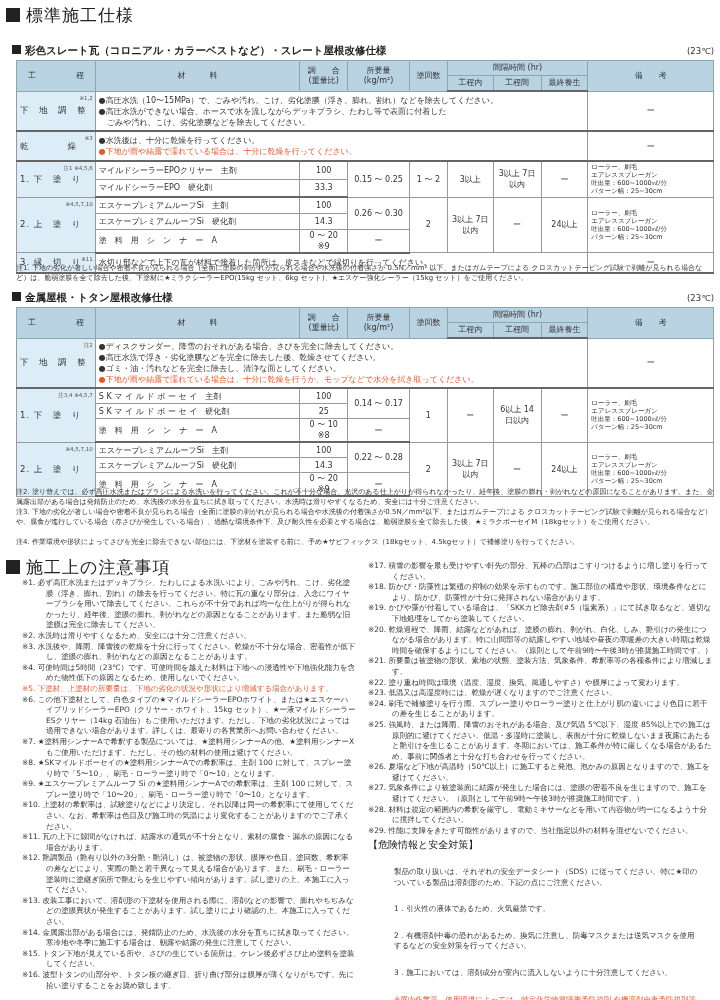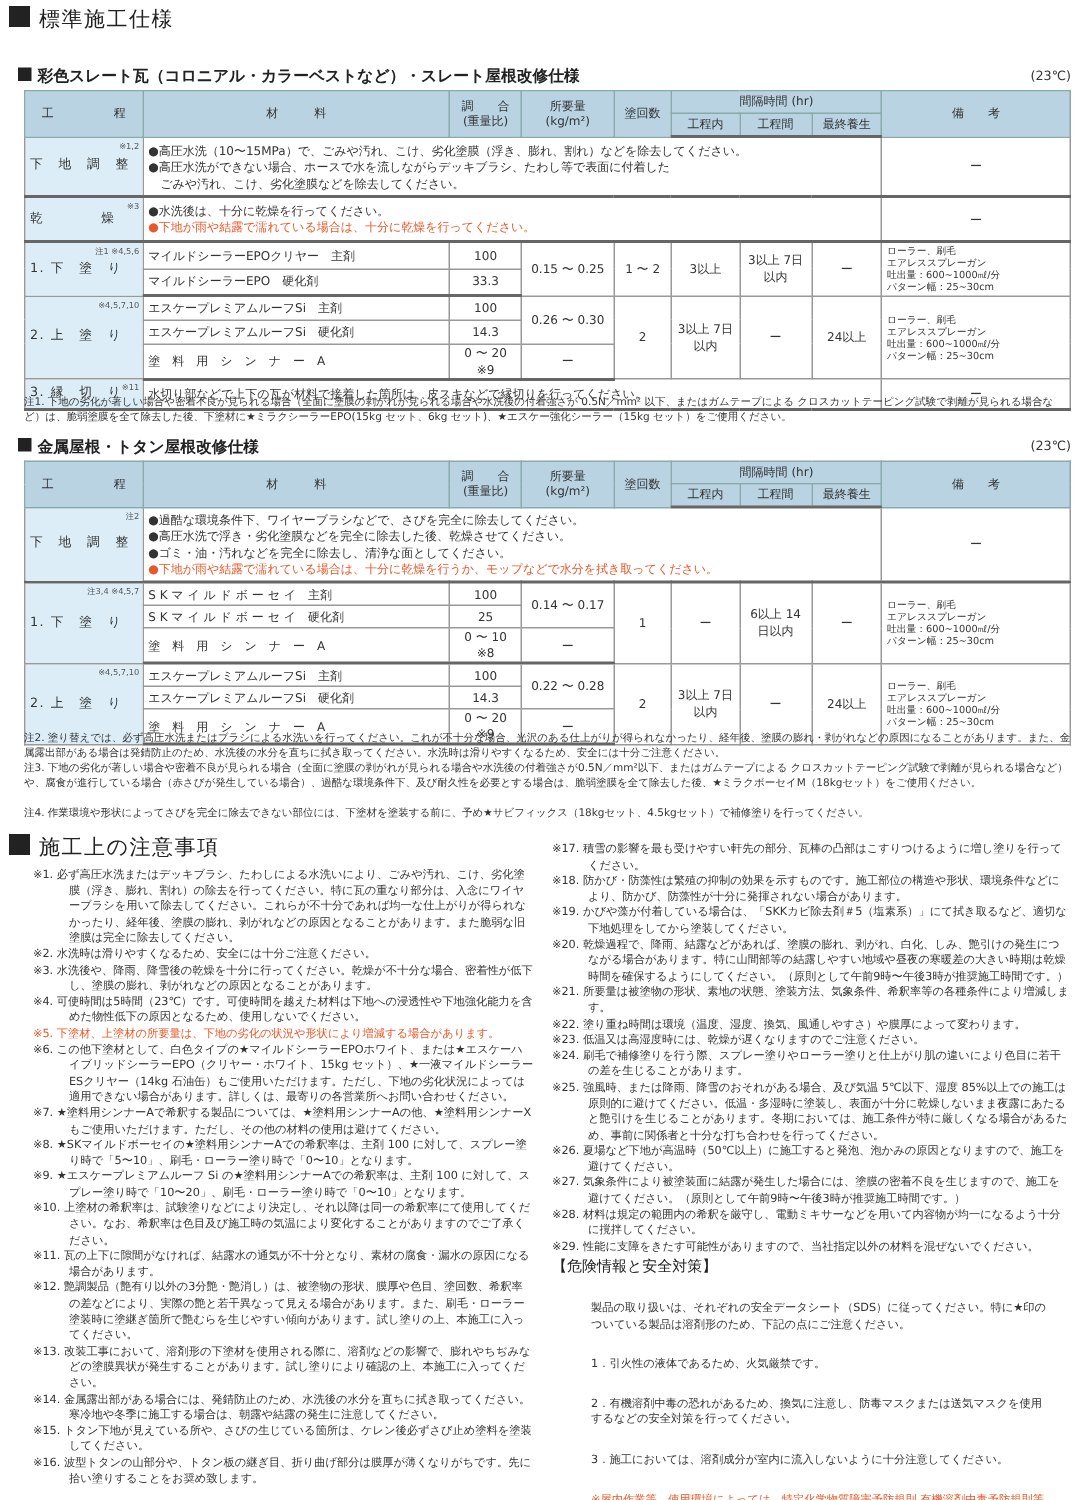--- a/index.html
+++ b/index.html
@@ -1,17 +1,17 @@
 <!DOCTYPE html>
 <html><head>
 <meta charset="utf-8">
 <style>
   html,body{margin:0;padding:0;background:#fff;}
   body{width:720px;height:1000px;overflow:hidden;font-family:"DejaVu Sans",sans-serif;color:#333;position:relative;}
-  .h1{position:absolute;left:6px;font-size:14px;color:#222;letter-spacing:1px;}
+  .h1{position:absolute;left:6px;font-size:17px;color:#222;letter-spacing:1px;}
   .h1 .sq{display:inline-block;width:14px;height:14px;background:#222;margin-right:6px;vertical-align:-1px;}
   .h2{position:absolute;left:12px;font-size:10.5px;font-weight:bold;color:#222;}
   .h2 .sq{display:inline-block;width:9px;height:9px;background:#222;margin-right:4px;}
   .temp{position:absolute;right:6px;font-size:8.5px;color:#333;margin-left:40px;}
   table.spec{position:absolute;left:16px;width:698px;border-collapse:collapse;font-size:8px;color:#333;table-layout:fixed;}
   table.spec th{background:#b9d3e3;font-weight:normal;border:1px solid #8aa;height:14px;padding:0;text-align:center;font-size:8px;line-height:10px;}
   table.spec td{border:1px solid #999;padding:0 3px;height:14px;line-height:11px;vertical-align:middle;}
   table.spec td.lab{background:#dcedf7;position:relative;font-size:8.5px;letter-spacing:1px;}
   table.spec td.lab .sup{position:absolute;right:2px;top:1px;font-size:5.5px;color:#555;letter-spacing:0;}
   table.spec td.c{text-align:center;}
@@ -158,21 +158,21 @@
         <th rowspan="2">備　　考</th>
       </tr>
   <tr class="headrow">
         <th>工程内</th>
         <th>工程間</th>
         <th>最終養生</th>
       </tr>
   <tr class="thick" style="height:50px">
         <td class="lab"><span class="sup">注2</span><span>下　地　調　整</span></td>
         <td colspan="7">
-          <div>●過酷な環境条件下、ワイヤーブラシなどで、さびを完全に除去してください。</div>
+          <div>●ディスクサンダー、降雪のおそれがある場合、さびを完全に除去してください。</div>
           <div>●高圧水洗で浮き・劣化塗膜などを完全に除去した後、乾燥させてください。</div>
           <div>●ゴミ・油・汚れなどを完全に除去し、清浄な面としてください。</div>
           <div class="orange">●下地が雨や結露で濡れている場合は、十分に乾燥を行うか、モップなどで水分を拭き取ってください。</div>
         </td>
         <td class="c">ー</td>
       </tr>
   <tr style="height:15px">
         <td class="lab" rowspan="3"><span class="sup">注3,4 ※4,5,7</span><span>1. 下　塗　り</span></td>
         <td>S K マ イ ル ド ボ ー セ イ　主剤</td>
         <td class="c">100</td>

